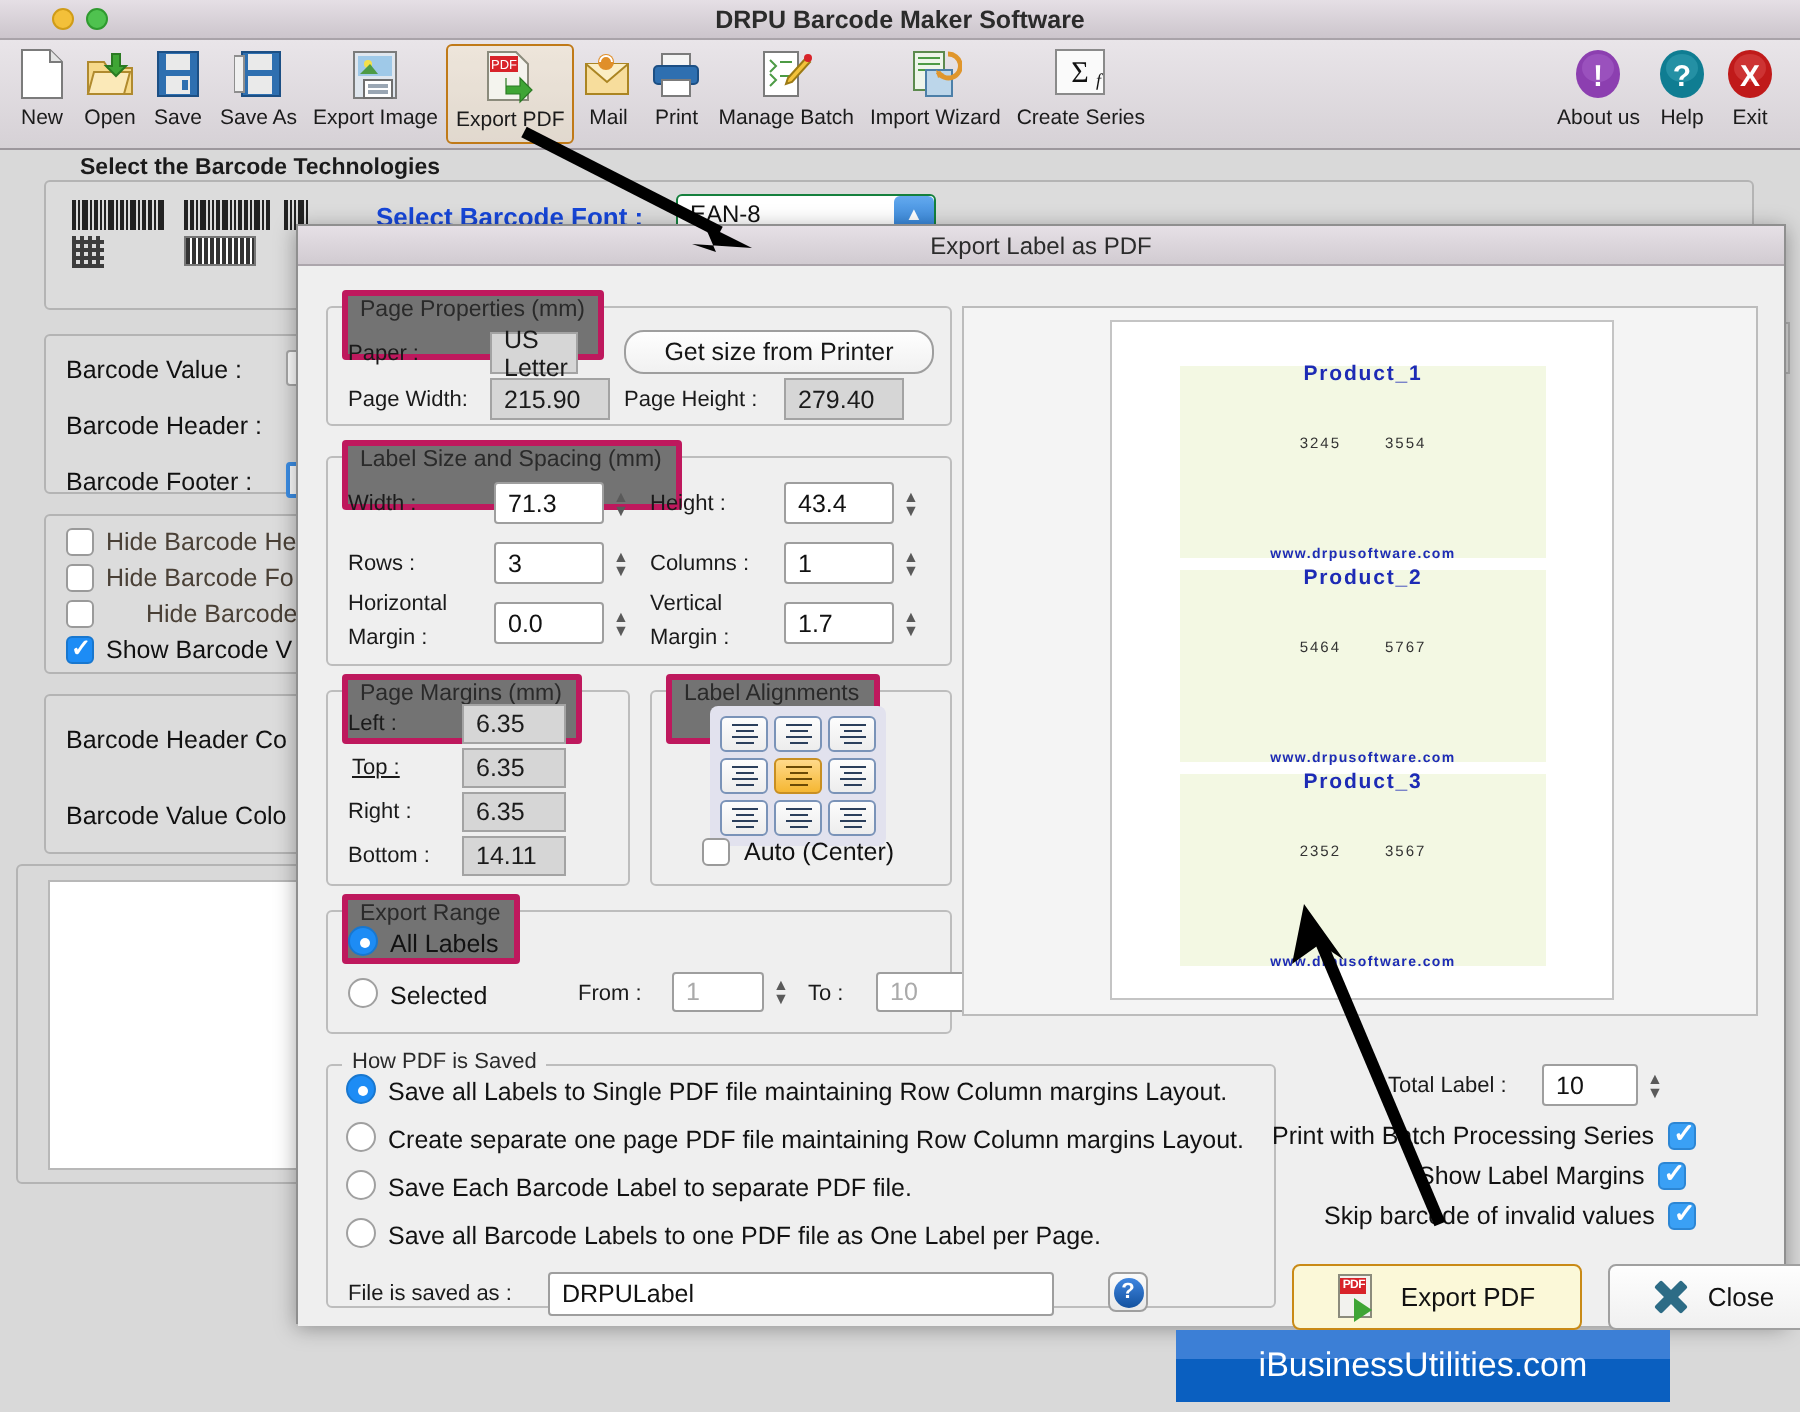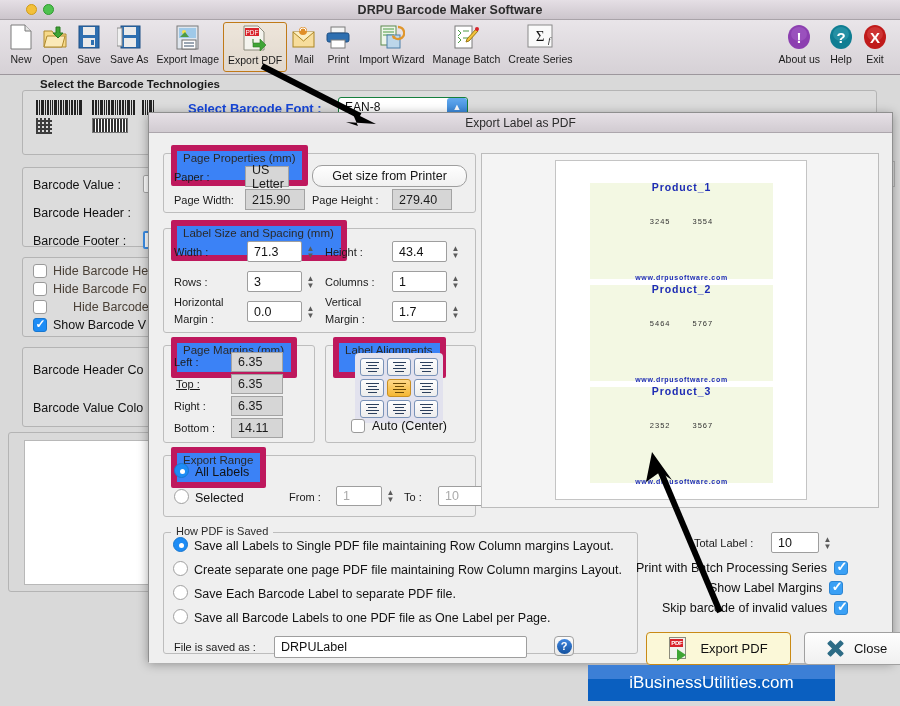--- a/index.html
+++ b/index.html
@@ -90,21 +90,21 @@
     background:linear-gradient(#e6e0e6,#d1cbd1); border-bottom:1px solid #aca6ac;
   }
   .dlg-title { position:absolute; left:0; right:0; top:3px; text-align:center; font-size:12px; color:#2b2b2b; }
 
   .dlg-body { position:absolute; left:0; top:20px; width:100%; height:530px;
               background:#efefef; }
 
   
   .fs { position:absolute; border:1px solid #bdbdbd; border-radius:3px; background:transparent; }
   .fs-legend {
-    position:absolute; background:#3b82f6; border:6px solid #be185d;
+    position:absolute; background:#737373; border:3px solid #be185d;
     border-radius:2px; padding:1px 7px 16px 6px; font-size:11.5px; color:#2a2a2a;
   }
   .plain-legend { position:absolute; font-size:11px; color:#2a2a2a; background:#efefef; padding:0 5px; }
 
   .lbl { position:absolute; font-size:11px; color:#1a1a1a; }
   .gray-field {
     position:absolute; background:#d6d6d6; border:1px solid #a3a3a3;
     display:flex; align-items:center; padding-left:6px; font-size:12.5px; color:#1b1b1b;
   }
   .white-field {
@@ -300,42 +300,42 @@
               <rect x="1" y="8" width="22" height="9" rx="2" fill="#2e6fb0" stroke="#1c4f84"></rect>
               <rect x="5" y="15" width="14" height="8" fill="#fff" stroke="#7b7b7b"></rect>
             </svg>
         </div>
         <div class="tblabel">Print</div>
       </div>
 
       <div class="tbitem">
         <div class="tbicon">
           <svg width="26" height="25">
-              <rect x="2" y="1" width="15" height="19" fill="#eef5ea" stroke="#5c8a4e"></rect>
-              <path d="M4 4h11M4 7h11M4 10h11" stroke="#4d9b45"></path>
-              <rect x="8" y="10" width="13" height="13" fill="#bcd6ea" stroke="#4c7fa8"></rect>
-              <path d="M19 2a6 6 0 11-5 9" stroke="#e0962c" stroke-width="2.4" fill="none"></path>
-              <polygon points="13,10 17,12 14,14" fill="#e0962c"></polygon>
-            </svg>
-        </div>
-        <div class="tblabel">Import Wizard</div>
-      </div>
-
-      <div class="tbitem">
-        <div class="tbicon">
-          <svg width="26" height="25">
               <rect x="2" y="1" width="17" height="22" fill="#fff" stroke="#7b7b7b"></rect>
               <path d="M5 5l3 3-3 3" stroke="#4d9b45" fill="none"></path>
               <path d="M5 12l3 3-3 3" stroke="#4d9b45" fill="none"></path>
               <path d="M10 6h6M10 13h6" stroke="#4d9b45"></path>
               <polygon points="14,14 23,4 25,6 16,16 13,17" fill="#f3c23a" stroke="#9c7a15"></polygon>
               <circle cx="24" cy="4" r="2" fill="#d8232a"></circle>
             </svg>
         </div>
         <div class="tblabel">Manage Batch</div>
+      </div>
+
+      <div class="tbitem">
+        <div class="tbicon">
+          <svg width="26" height="25">
+              <rect x="2" y="1" width="15" height="19" fill="#eef5ea" stroke="#5c8a4e"></rect>
+              <path d="M4 4h11M4 7h11M4 10h11" stroke="#4d9b45"></path>
+              <rect x="8" y="10" width="13" height="13" fill="#bcd6ea" stroke="#4c7fa8"></rect>
+              <path d="M19 2a6 6 0 11-5 9" stroke="#e0962c" stroke-width="2.4" fill="none"></path>
+              <polygon points="13,10 17,12 14,14" fill="#e0962c"></polygon>
+            </svg>
+        </div>
+        <div class="tblabel">Import Wizard</div>
       </div>
 
       <div class="tbitem">
         <div class="tbicon">
           <svg width="30" height="26">
               <rect x="3" y="1" width="24" height="22" fill="#fafafa" stroke="#8a8a8a"></rect>
               <text x="15" y="17" font-size="15" text-anchor="middle" font-family="Liberation Serif" fill="#111">Σ</text>
               <text x="23" y="19" font-size="9" font-style="italic" font-family="Liberation Serif" fill="#111">f</text>
             </svg>
         </div>

